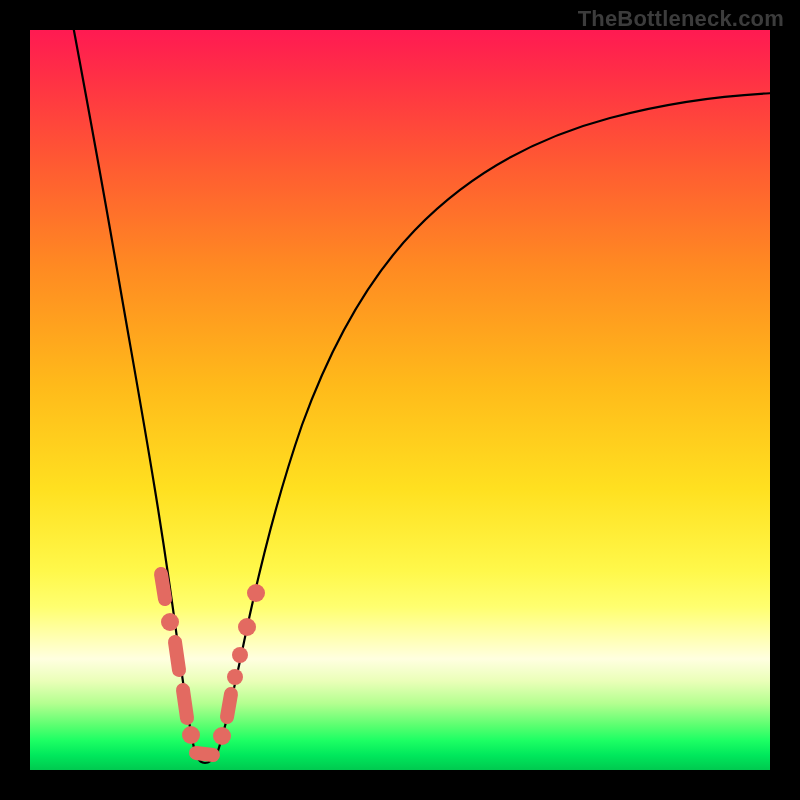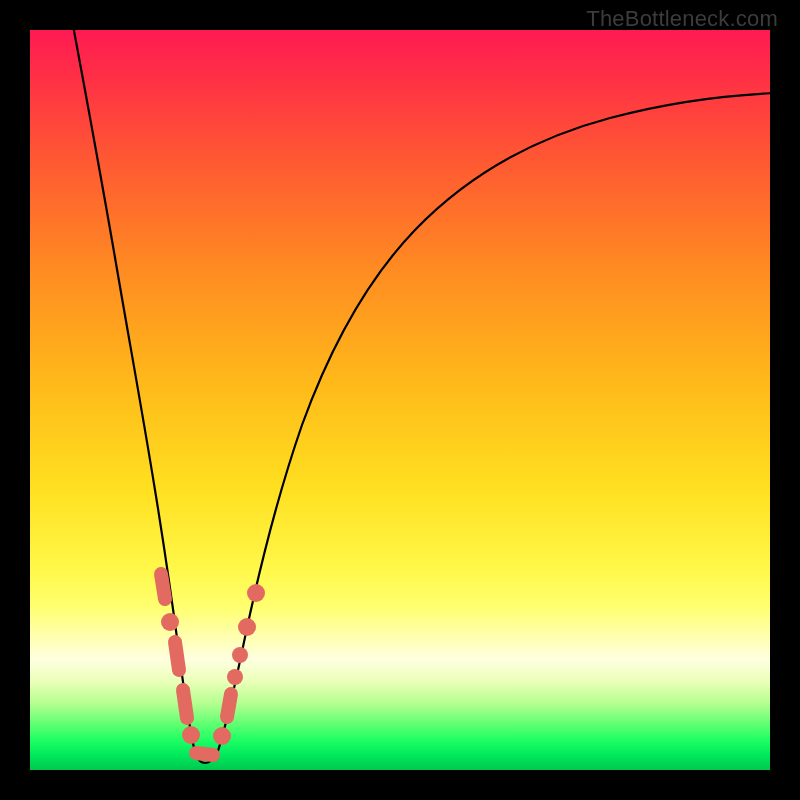--- a/index.html
+++ b/index.html
@@ -64,24 +64,24 @@
   }
   .marker-elong {
     fill: #e36a61;
     stroke: #e36a61;
     stroke-width: 14;
     stroke-linecap: round;
   }
   .watermark {
     position: absolute;
     top: 6px;
-    right: 22px;
+    right: 16px;
     color: #3c3c3c;
     font-size: 22px;
-    font-weight: 400;
+    font-weight: 700;
     letter-spacing: 0.2px;
     user-select: none;
   }
 </style>
 </head>
 <body>
 
 <div class="stage">
 
   <div class="plot-area">

